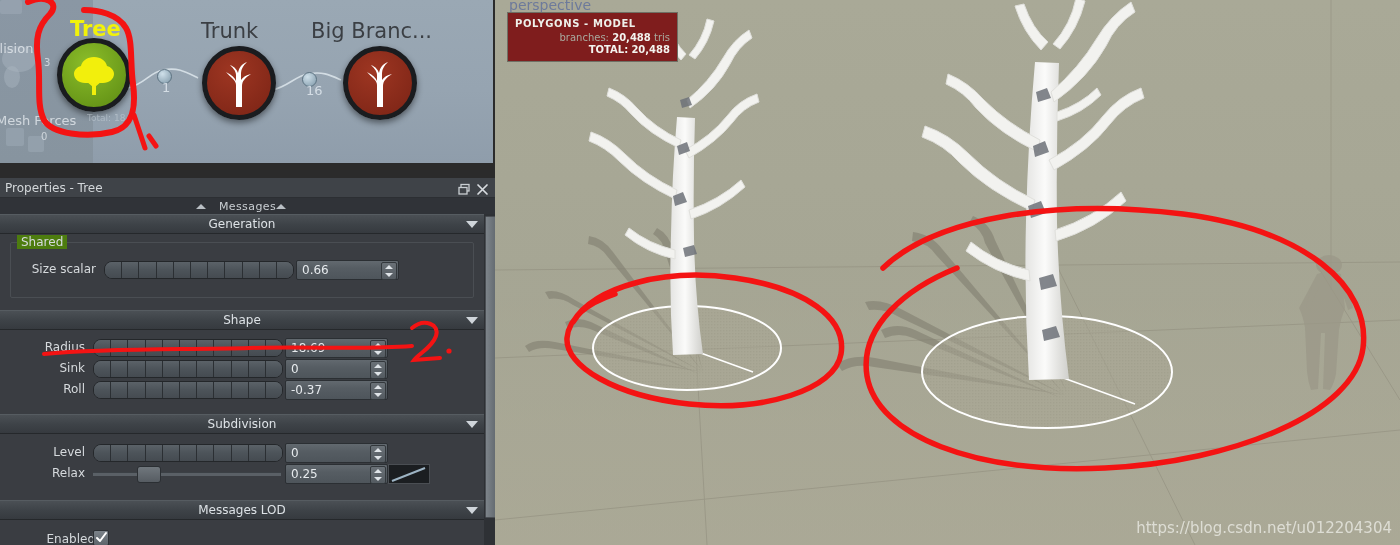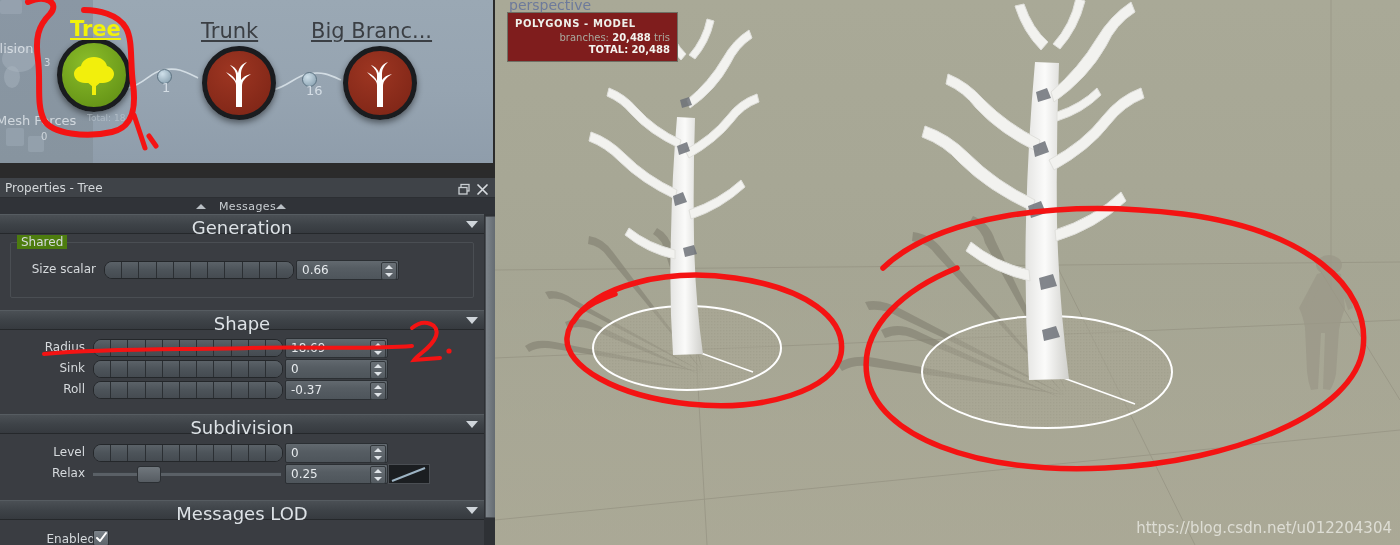--- a/index.html
+++ b/index.html
@@ -16,21 +16,21 @@
   #ng-leftband{position:absolute;left:0;top:0;width:93px;height:163px;
       background:linear-gradient(180deg,#8a97a4 0%,#87949f 100%);}
   .ghost-lbl{position:absolute;color:#e9eef2;opacity:.75;font-size:13px;white-space:nowrap;}
   .ghost-num{position:absolute;color:#e9eef2;opacity:.7;font-size:10px;}
   .ghost-blob{position:absolute;background:#aab6c1;opacity:.45;border-radius:50%;}
   .ghost-sq{position:absolute;background:#a6b2bd;opacity:.4;border-radius:2px;}
 
   .node{position:absolute;width:74px;height:74px;border-radius:50%;
         border:5px solid #1a1c1f;box-sizing:border-box;
         box-shadow:0 3px 6px rgba(0,0,0,.45);}
-  .node-lbl{position:absolute;font-size:21px;white-space:nowrap;color:#3b3f44;text-decoration:underline;}
+  .node-lbl{position:absolute;font-size:21px;white-space:nowrap;color:#3b3f44;}
   .conn-dot{position:absolute;width:13px;height:13px;border-radius:50%;
         background:radial-gradient(circle at 35% 30%,#cfe0ea,#7f98a8);
         border:1px solid #5d7382;}
   .conn-num{position:absolute;font-size:13px;color:#dfe7ee;opacity:.85;}
   .subtxt{position:absolute;font-size:9px;color:#c6d0d8;opacity:.55;white-space:nowrap;}
 
   
   #props{position:absolute;left:0;top:178px;width:495px;height:367px;
       background:#3a3d42;overflow:hidden;}
   #props-title{position:relative;height:19px;background:#3f4348;
@@ -42,21 +42,21 @@
       font-size:11px;color:#c9ced2;letter-spacing:.4px;}
   .mtri{position:absolute;top:6px;width:0;height:0;border-left:5px solid transparent;
       border-right:5px solid transparent;border-bottom:5px solid #b9bfc4;}
 
   #props-body{position:absolute;left:0;top:36px;width:484px;height:331px;overflow:hidden;}
 
   .section-hdr{position:relative;height:18px;margin:0;
       background:linear-gradient(180deg,#4b5055 0%,#3e4348 50%,#363a3f 100%);
       border-top:1px solid #565c61;border-bottom:1px solid #25282b;}
   .section-hdr .t{position:absolute;left:0;right:0;top:2px;text-align:center;
-      font-size:18px;color:#dde2e6;}
+      font-size:12px;color:#dde2e6;}
   .chev{position:absolute;right:6px;top:6px;width:0;height:0;
       border-left:6px solid transparent;border-right:6px solid transparent;
       border-top:7px solid #cfd5da;cursor:pointer;}
 
   .group{position:relative;margin:8px 10px 0 10px;border:1px solid #4a4e53;
       border-radius:2px;padding:10px 0 10px 0;}
   .group-cap{position:absolute;left:6px;top:-8px;background:#4d7c0f;
       padding:0 4px;font-size:12px;color:#d6dadd;}
 
   .row{position:relative;height:20px;margin-bottom:1px;}

